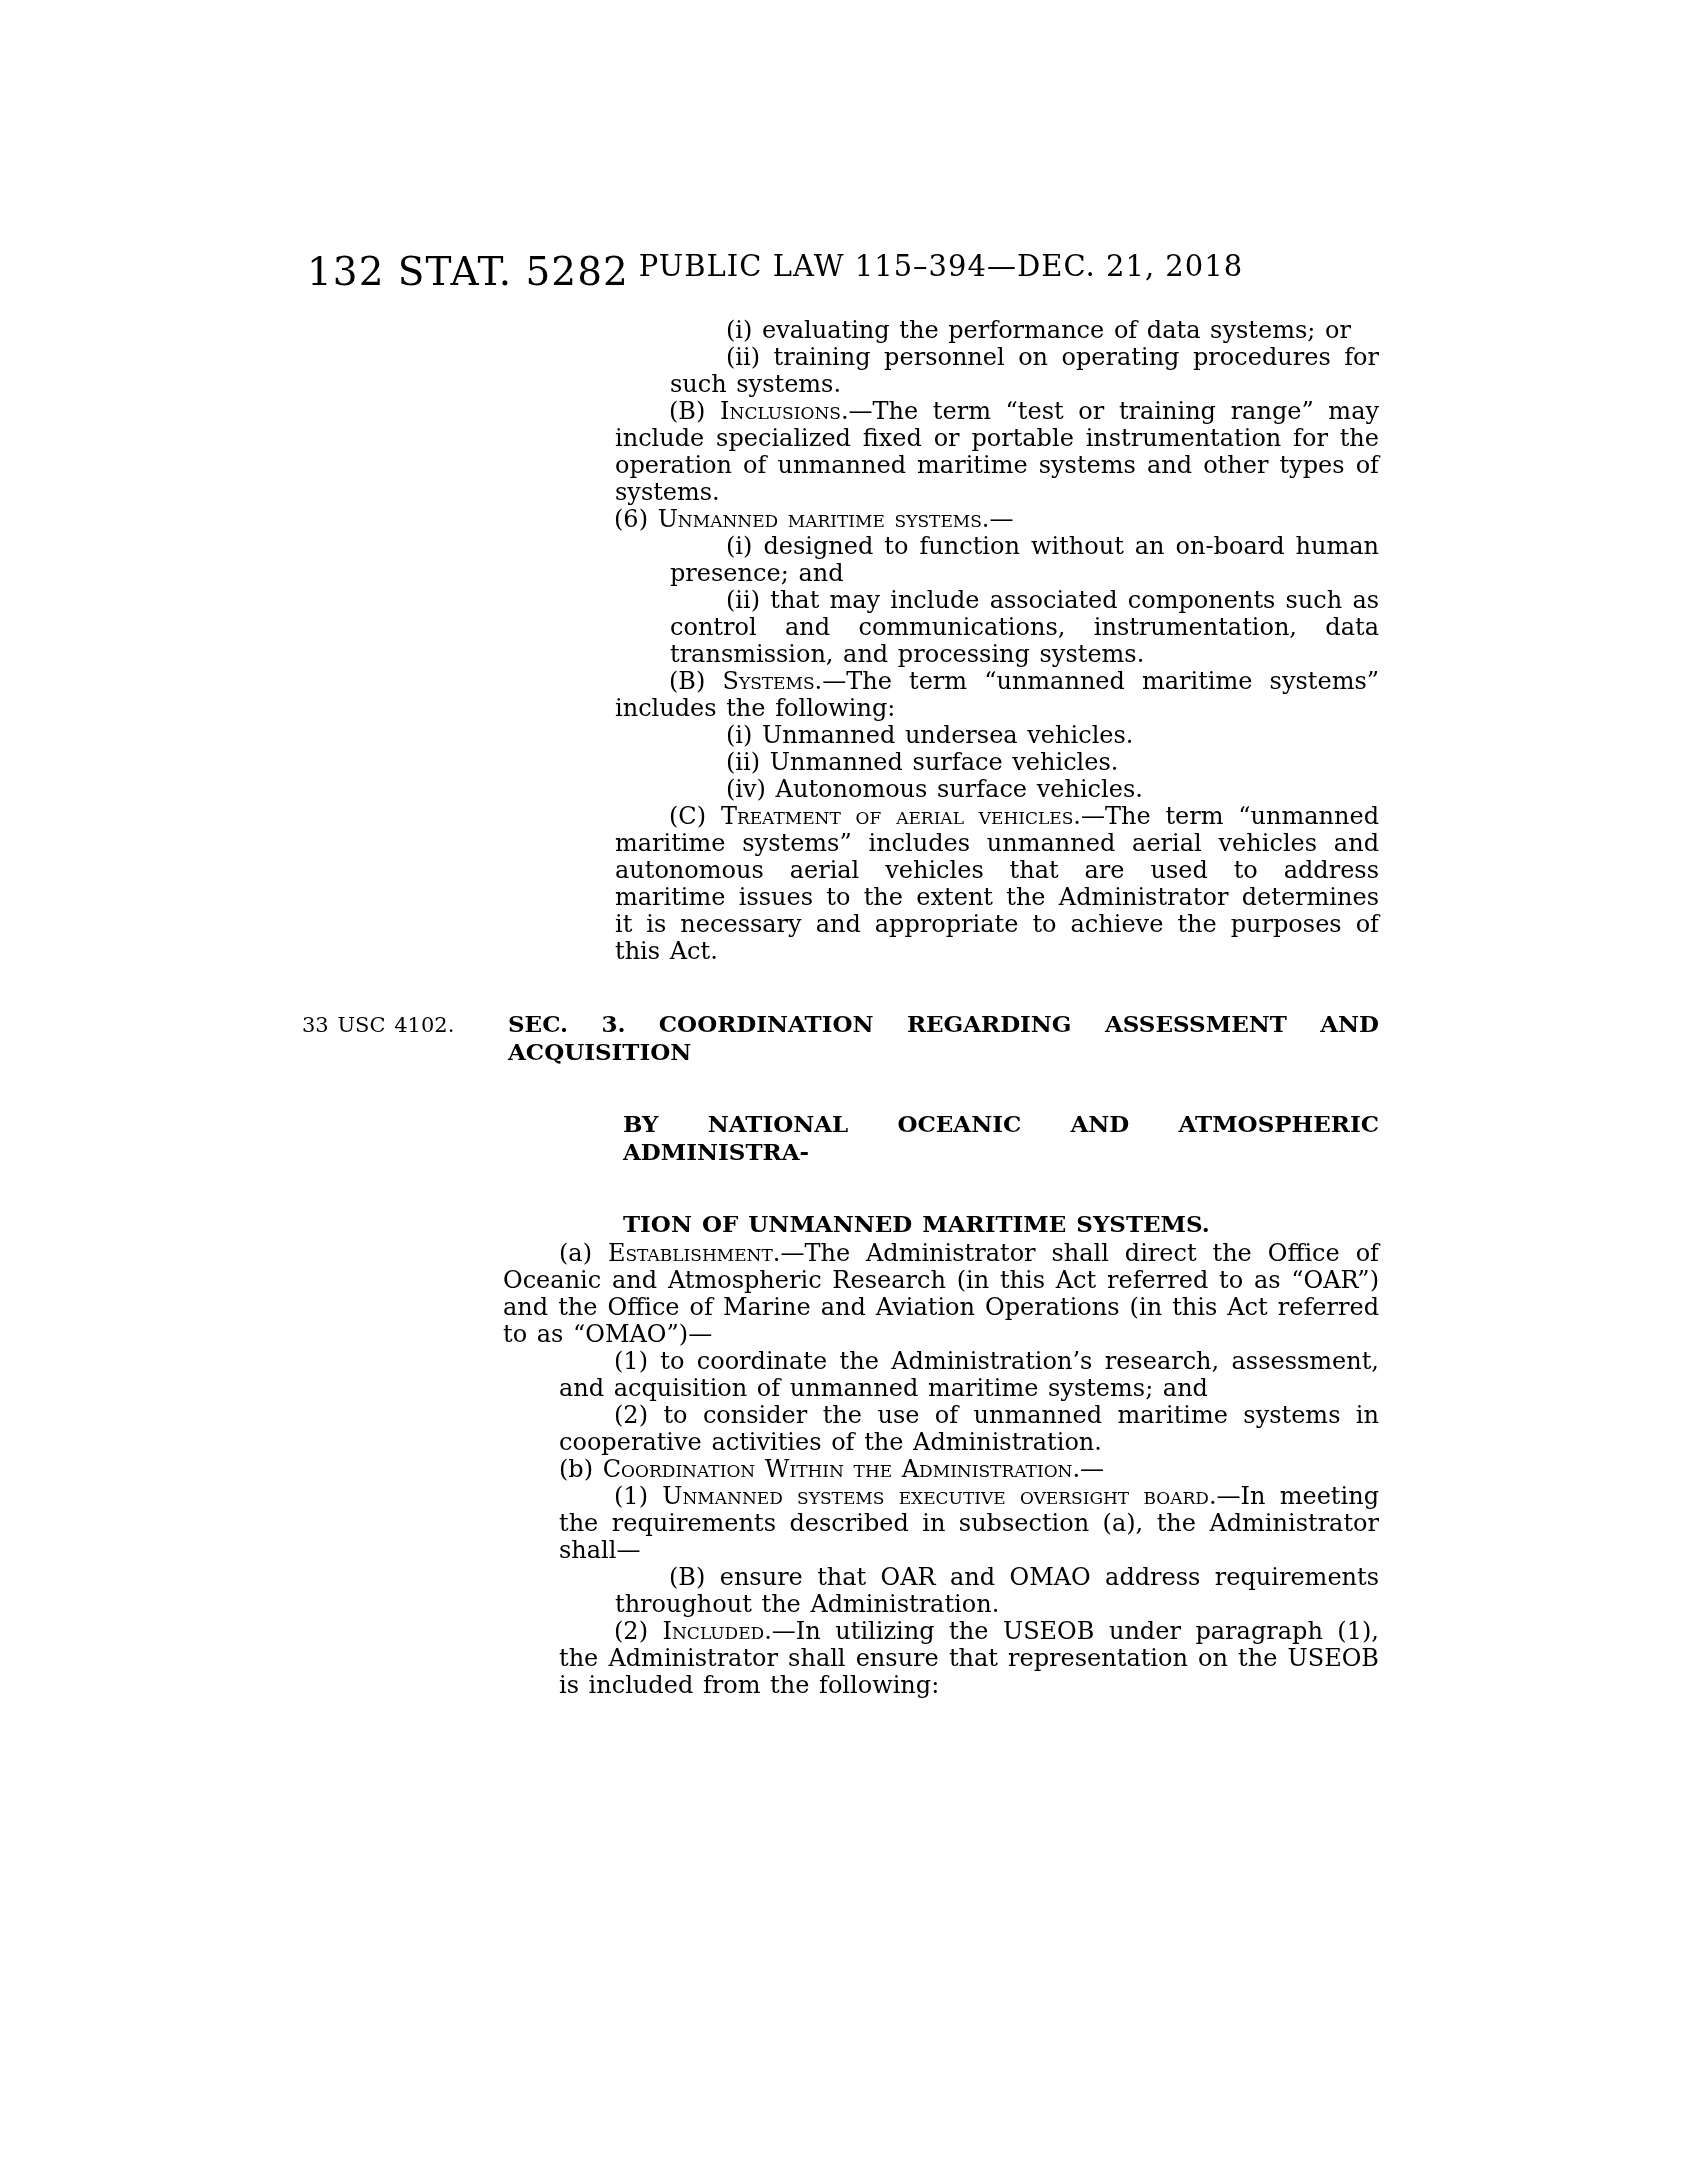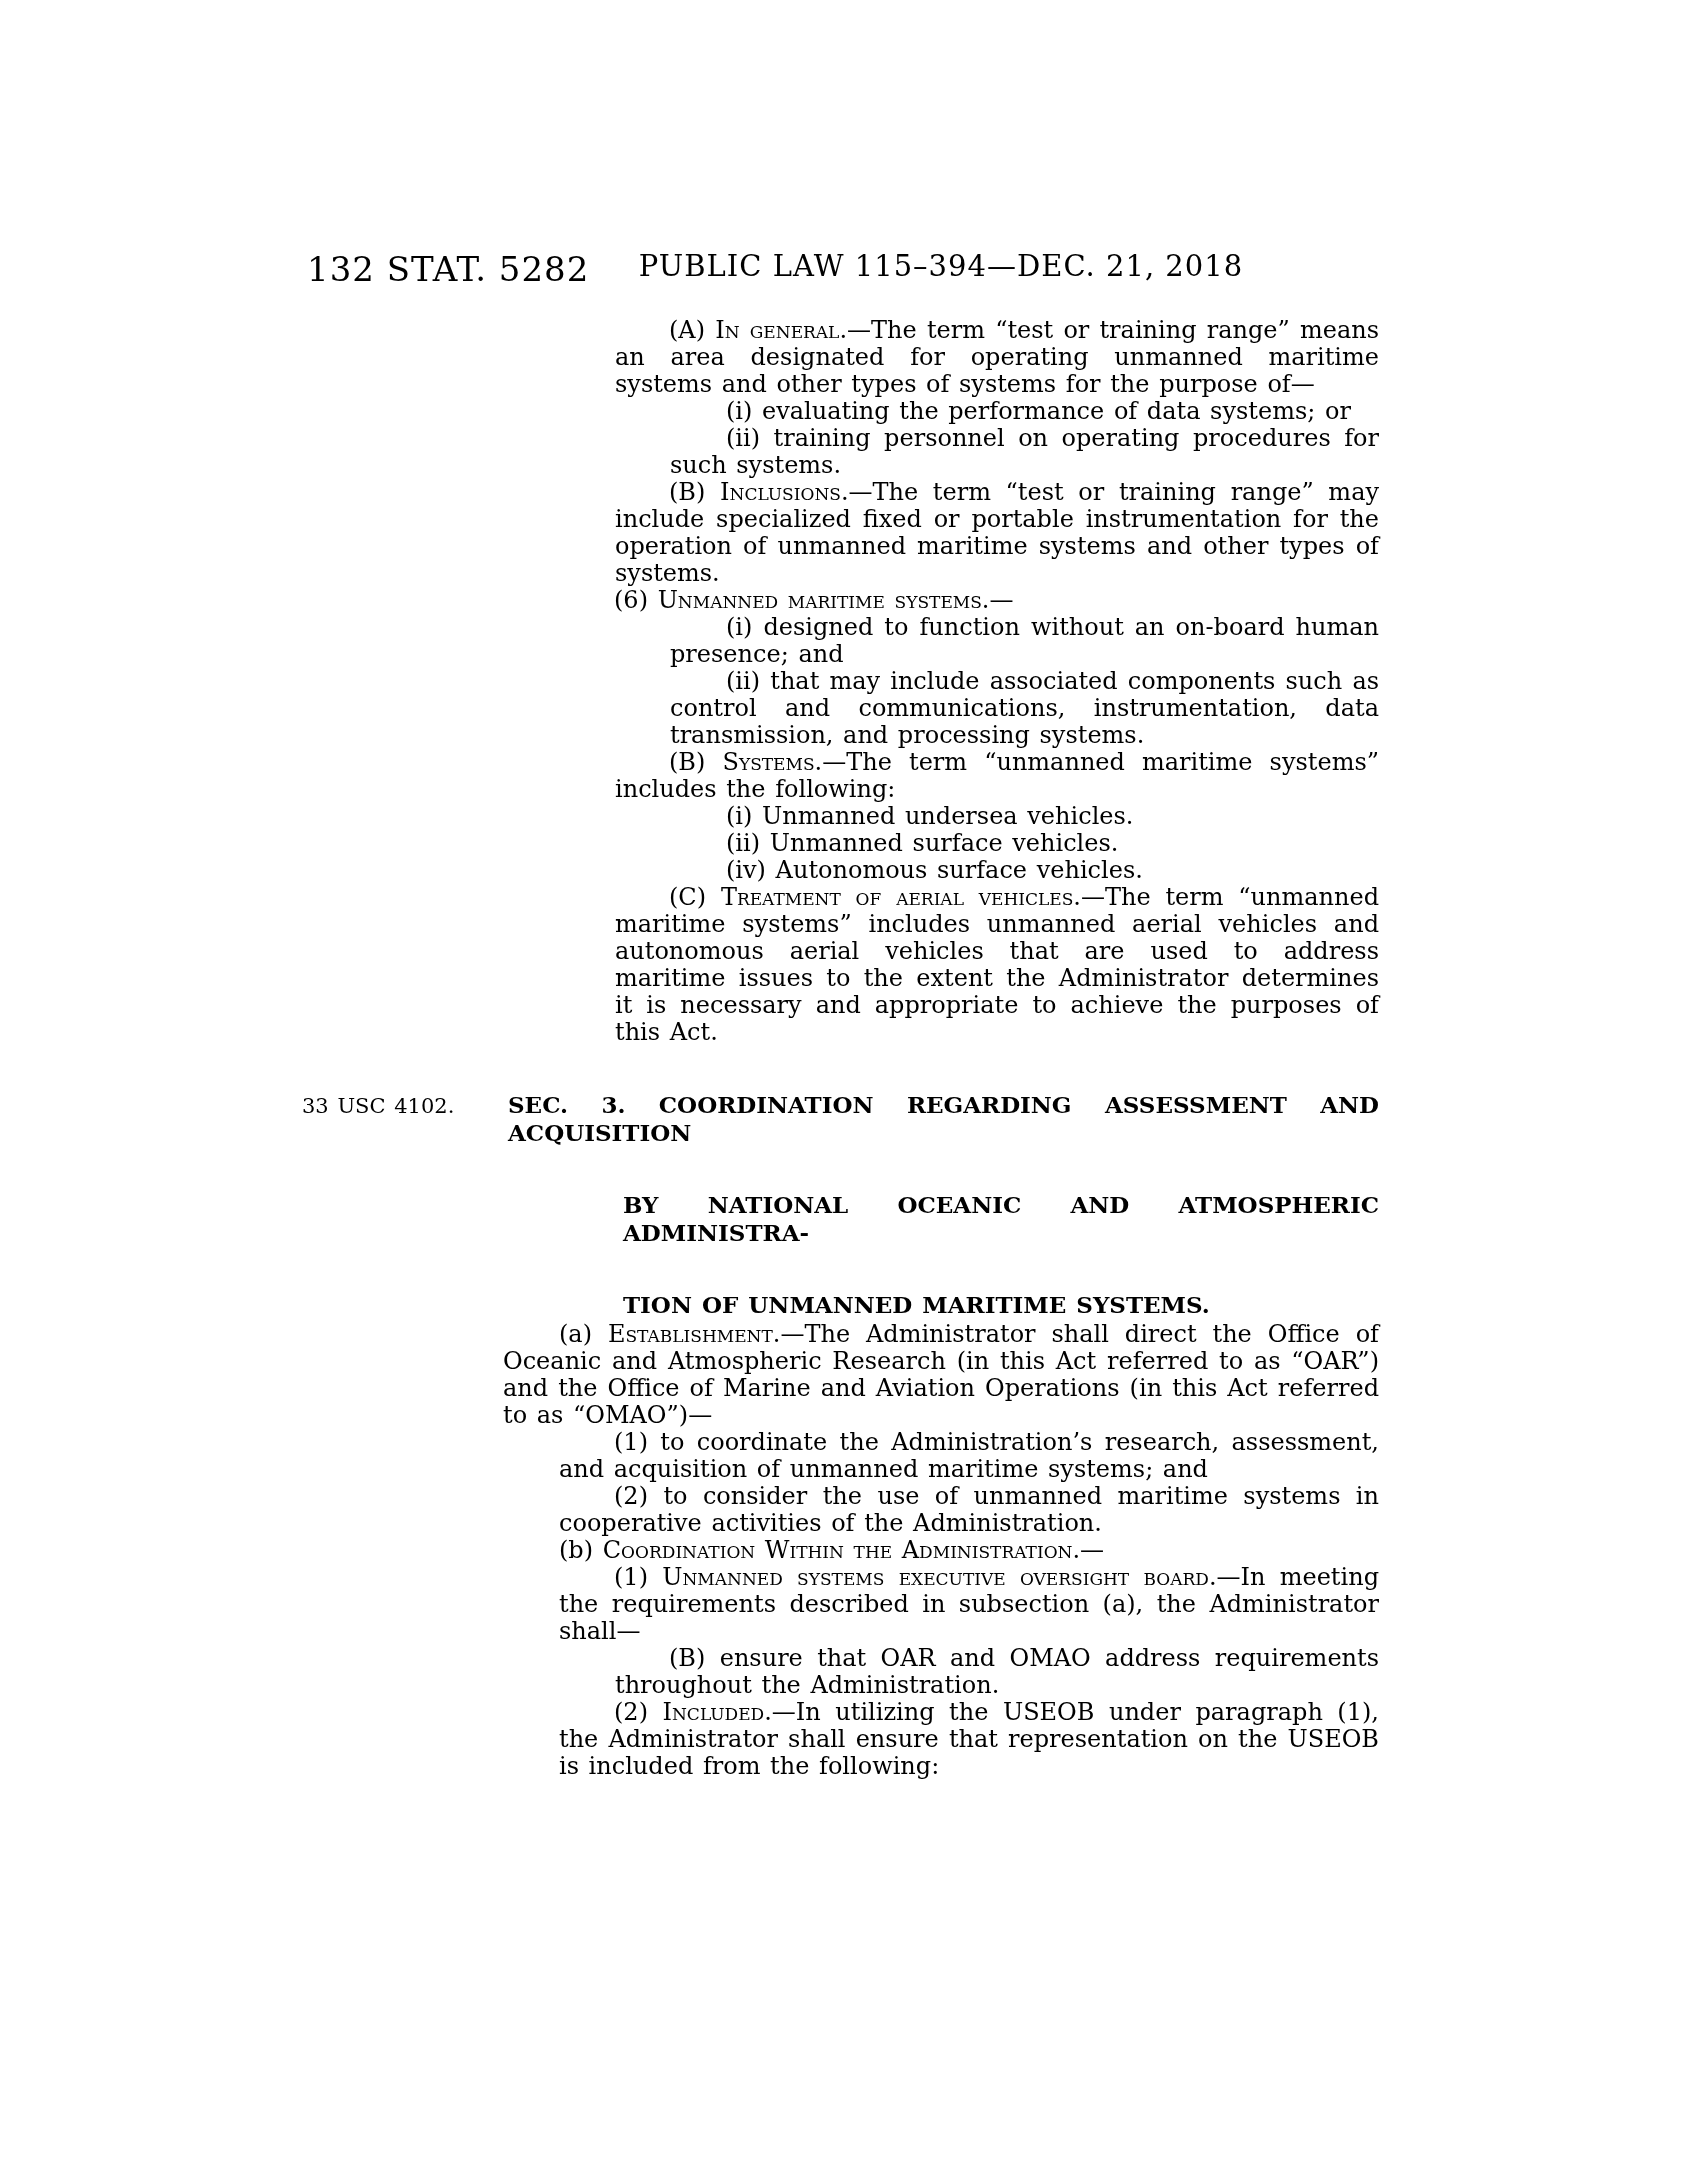--- a/index.html
+++ b/index.html
@@ -12,21 +12,21 @@
     width: 1683px;
     height: 2178px;
     background: var(--paper, #ffffff);
     color: var(--ink, #000000);
     overflow: hidden;
   }
   .running-head-stat {
     position: absolute;
     left: 307px;
     top: 249px;
-    font-size: 34px;
+    font-size: 39px;
     letter-spacing: 1px;
     white-space: nowrap;
   }
   .running-head-law {
     position: absolute;
     left: 503px;
     top: 249px;
     width: 876px;
     text-align: center;
     font-size: 29px;
@@ -78,21 +78,20 @@
 
 <div class="page" style="--ink: #000000; --paper: #ffffff;">
 
   <div class="running-head-stat">132 STAT. 5282</div>
 
   <div class="running-head-law">PUBLIC LAW 115–394—DEC. 21, 2018</div>
 
   <div class="text-column">
 
     <div id="pre-paras">
-        <div class="para lvl2 rich"><span>(A) </span><span class="sc">In general</span><span>.—The term “test or training range” means an area designated for operating unmanned maritime systems and other types of systems for the purpose of—</span></div>
         <div class="para lvl3 rich"><span>(i) evaluating the performance of data systems; or</span></div>
         <div class="para lvl3 rich"><span>(ii) training personnel on operating procedures for such systems.</span></div>
         <div class="para lvl2 rich"><span>(B) </span><span class="sc">Inclusions</span><span>.—The term “test or training range” may include specialized fixed or portable instrumentation for the operation of unmanned maritime systems and other types of systems.</span></div>
         <div class="para lvl1 rich"><span>(6) </span><span class="sc">Unmanned maritime systems</span><span>.—</span></div>
         <div class="para lvl3 rich"><span>(i) designed to function without an on-board human presence; and</span></div>
         <div class="para lvl3 rich"><span>(ii) that may include associated components such as control and communications, instrumentation, data transmission, and processing systems.</span></div>
         <div class="para lvl2 rich"><span>(B) </span><span class="sc">Systems</span><span>.—The term “unmanned maritime systems” includes the following:</span></div>
         <div class="para lvl3 rich"><span>(i) Unmanned undersea vehicles.</span></div>
         <div class="para lvl3 rich"><span>(ii) Unmanned surface vehicles.</span></div>
         <div class="para lvl3 rich"><span>(iv) Autonomous surface vehicles.</span></div>

